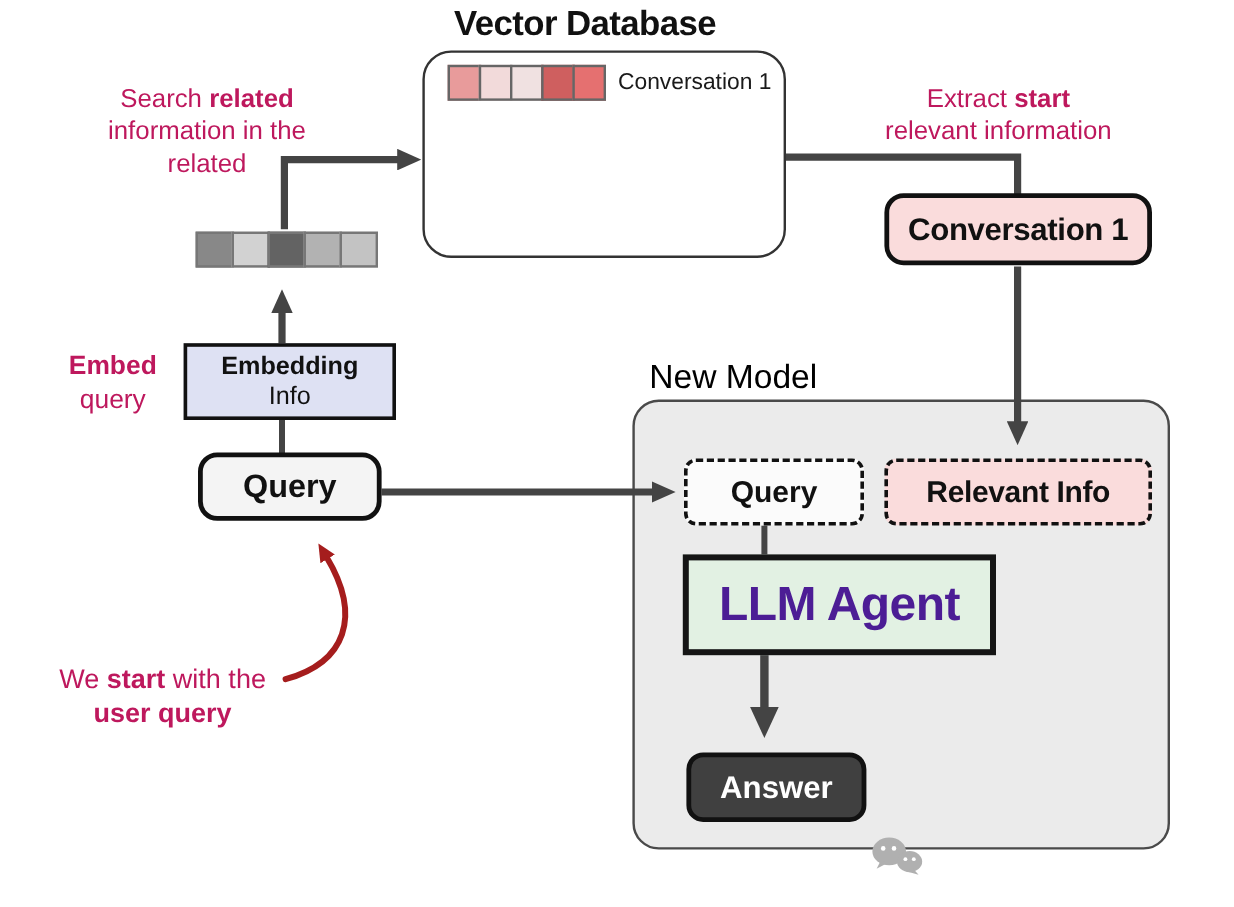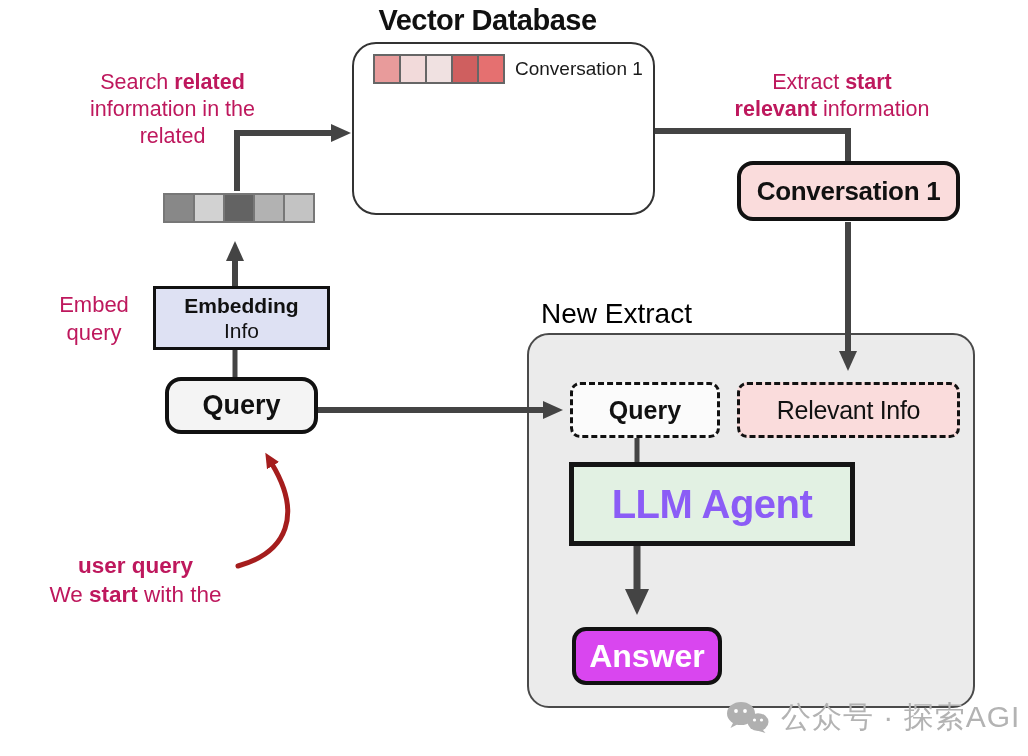--- a/index.html
+++ b/index.html
@@ -58,31 +58,31 @@
     background:#ebebeb;border:2px solid #4a4a4a;border-radius:22px;
   }
   .inner-query{
     left:570px;top:382px;width:150px;height:56px;
     background:#fbfbfb;border:3px dashed #111;border-radius:10px;
     font-size:25px;font-weight:700;
   }
   .relevant-info{
     left:737px;top:382px;width:223px;height:56px;
     background:#fadcdc;border:3px dashed #111;border-radius:10px;
-    font-size:25px;font-weight:400;letter-spacing:-.3px;
+    font-size:25px;font-weight:700;letter-spacing:-.3px;
   }
   .llm-agent{
-    left:569px;top:462px;width:286px;height:84px;
+    left:569px;top:462px;width:261px;height:84px;
     background:#e2f1e3;border:5px solid #151515;
-    font-size:40px;font-weight:700;color:#8b5cf6;letter-spacing:-.5px;
+    font-size:40px;font-weight:700;color:#4c1d95;letter-spacing:-.5px;
   }
   .answer-node{
     left:572px;top:627px;width:150px;height:58px;
-    background:#d946ef;border:4px solid #111;border-radius:14px;
-    font-size:32px;font-weight:700;color:#fff;
+    background:#404040;border:4px solid #111;border-radius:14px;
+    font-size:26px;font-weight:700;color:#fff;
   }
   
   .watermark{left:725px;top:697px;display:flex;align-items:center;gap:12px;color:#b3b3b3;}
   .watermark .wm-text{font-size:30px;letter-spacing:1px;}
   
   .arrows{left:0;top:0;pointer-events:none;}
 </style>
 </head>
 <body>
 
@@ -131,56 +131,55 @@
     <div><span>related</span></div>
   </div>
 <div class="abs qvec">
     <span class="cell" style="background: rgb(136, 136, 136);"></span>
     <span class="cell" style="background: rgb(210, 210, 210);"></span>
     <span class="cell" style="background: rgb(99, 99, 99);"></span>
     <span class="cell" style="background: rgb(178, 178, 178);"></span>
     <span class="cell" style="background: rgb(195, 195, 195);"></span>
   </div>
 <div class="abs note note-embed">
-    <div><span style="font-weight: 400; margin-top: 28px;">Embed</span></div>
+    <div><span style="font-weight: 700; margin-top: 28px;">Embed</span></div>
     <div><span>query</span></div>
   </div>
 
 <div class="abs node embedding-model">
     <div><span style="font-weight: 700;">Embedding</span></div>
     <div><span>Info</span></div>
   </div>
 <div class="abs node query-node">Query</div>
 
 <div class="abs note note-extract">
     <div><span>Extract </span><span style="font-weight: 700;">start</span></div>
-    <div><span style="font-weight: 700;">relevant</span><span> information</span></div>
+    <div><span style="font-weight: 400;">relevant</span><span> information</span></div>
   </div>
 <div class="abs node conv1-node">Conversation 1</div>
 
-<div class="abs new-action-label">New Extract</div>
+<div class="abs new-action-label">New Model</div>
 <div class="abs node inner-query">Query</div>
 <div class="abs node relevant-info">Relevant Info</div>
 <div class="abs node llm-agent">LLM Agent</div>
 <div class="abs node answer-node">Answer</div>
 
 <div class="abs note note-start">
+    <div><span>We </span><span style="font-weight: 700;">start</span><span> with the</span></div>
     <div><span style="font-weight: 700;">user query</span></div>
-    <div><span>We </span><span style="font-weight: 700;">start</span><span> with the</span></div>
   </div>
 
 <div class="abs watermark">
   <svg width="44" height="34" viewBox="0 0 44 34">
     <g fill="#b0b0b0">
       <ellipse cx="16" cy="12.5" rx="14" ry="11.5"></ellipse>
       <path d="M9 20 L5.5 27 L15 22 Z"></path>
       <ellipse cx="33" cy="21" rx="10.5" ry="8.8"></ellipse>
       <path d="M36 27 L40.5 32 L30 29 Z"></path>
     </g>
     <g fill="#ffffff">
       <circle cx="11" cy="10" r="1.9"></circle>
       <circle cx="20" cy="10" r="1.9"></circle>
       <circle cx="29.5" cy="19" r="1.6"></circle>
       <circle cx="36.5" cy="19" r="1.6"></circle>
     </g>
   </svg>
-  <span class="wm-text">公众号 · 探索AGI</span>
 </div>
 
 </body></html>

